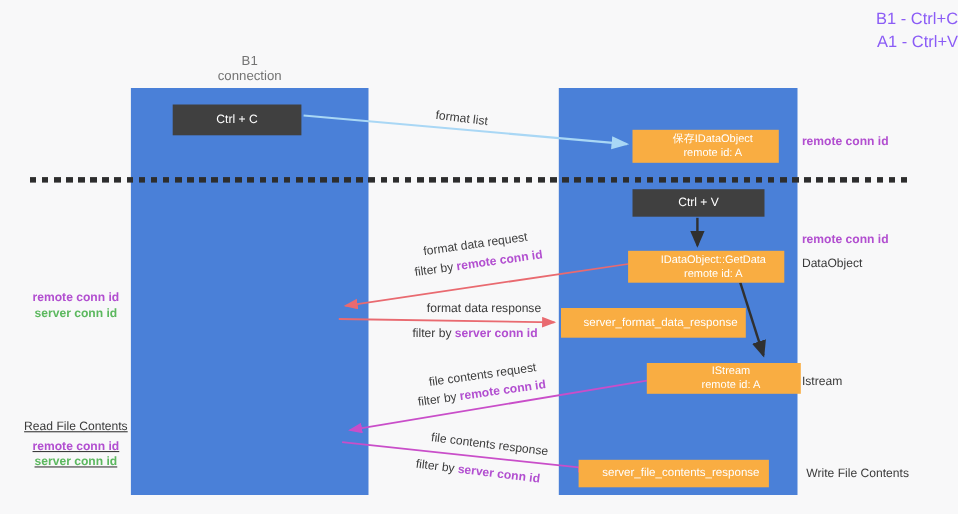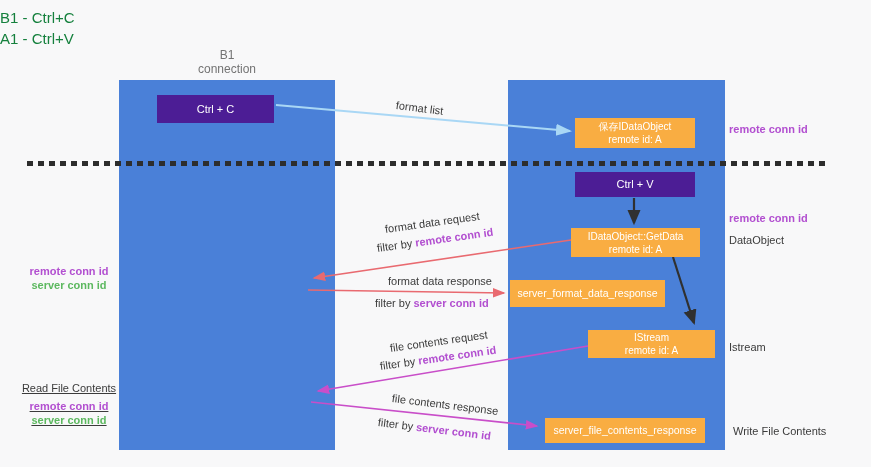--- a/index.html
+++ b/index.html
@@ -6,21 +6,21 @@
   body{
     width:871px;height:467px;
     background:#f8f8f9;
     font-family:"Liberation Sans", sans-serif;
     color:#3b3b3b;
     overflow:hidden;
   }
   .canvas{position:relative;width:871px;height:467px;}
   .title{
     position:absolute;left:0;top:7px;width:100%;
-    text-align:left;font-size:15px;line-height:21px;color:#15803d;
+    text-align:right;font-size:15px;line-height:21px;color:#8b5cf6;
   }
   .col{
     position:absolute;top:80px;height:370px;
     background:#4a80d8;
   }
   .col-left{left:119px;width:216px;}
   .col-right{left:508px;width:217px;}
   .col-header{
     position:absolute;top:48px;height:30px;
     text-align:center;font-size:12px;line-height:14px;color:#737373;
@@ -29,22 +29,22 @@
   .hdr-right{left:508px;width:217px;margin-top:45px;}
   .dashline{
     position:absolute;left:27px;top:161px;width:803px;height:5px;
     background:repeating-linear-gradient(90deg,#2d2d2d 0 6px,transparent 6px 11px);
   }
   .node{
     position:absolute;display:flex;flex-direction:column;
     align-items:center;justify-content:center;
     color:#ffffff;font-size:10.5px;line-height:13px;text-align:center;
   }
-  .green{background:#4c1d95;}
-  .orange{background:#f9ad42;}
+  .green{background:#404040;}
+  .orange{background:#f9ad42;padding-left:13px;}
   .alabel{
     position:absolute;font-size:11px;color:#3b3b3b;white-space:nowrap;
     transform-origin:0 50%;
   }
   .rot-up{transform:rotate(-8deg);}
   .rot-dn{transform:rotate(7deg);}
   .bold{font-weight:700;}
   .purple{color:#b24fd0;}
   .lgreen{color:#5cb85f;}
   .side{
@@ -126,21 +126,21 @@
   <div class="node orange" style="left:510px;top:280px;width:155px;height:27px;">
     <div>server_format_data_response</div>
   </div>
 
   <div class="node orange" style="left:588px;top:330px;width:127px;height:28px;font-size:10px;">
     <div>IStream</div>
     <div>remote id: A</div>
   </div>
 
 
-  <div class="node orange" style="left:545px;top:418px;width:160px;height:25px;text-align:right;">
+  <div class="node orange" style="left:526px;top:418px;width:160px;height:25px;text-align:right;">
     <div>server_file_contents_response</div>
   </div>
 
   <div class="alabel rot-dn" style="left:396px;top:99px;">
     <span>format list</span>
   </div>
 
   <div class="alabel rot-up" style="left:385px;top:223px;">
     <span>format data request</span>
   </div>

